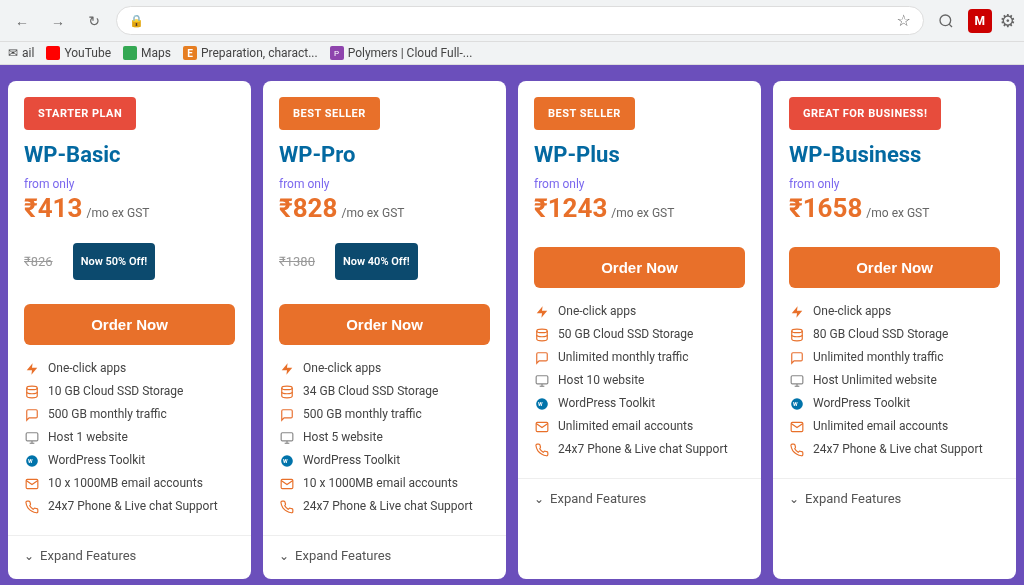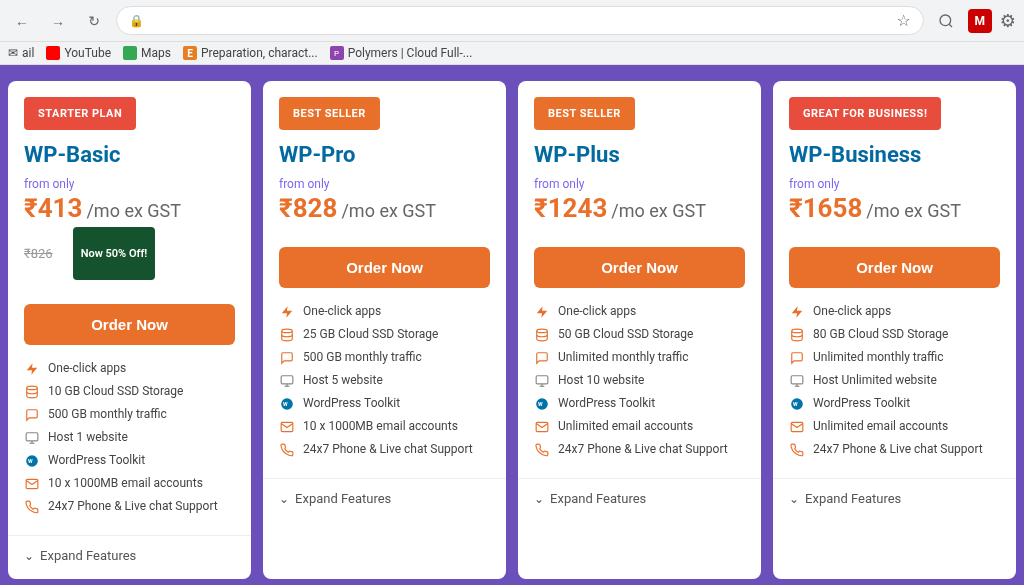--- a/index.html
+++ b/index.html
@@ -114,49 +114,49 @@
     .from-only {
       font-size: 12px;
       color: #7b68ee;
       margin-bottom: 2px;
     }
 
     .price-row {
       display: flex;
       align-items: baseline;
       gap: 4px;
-      margin-bottom: 4px;
+      margin-bottom: 20px;
     }
     .price-main {
       font-size: 26px;
       font-weight: 700;
       color: #e8702a;
     }
     .price-suffix {
-      font-size: 18px;
+      font-size: 12px;
       color: #666;
     }
 
     .discount-row {
       display: flex;
       align-items: center;
       gap: 20px;
       margin-bottom: 14px;
     }
     .original-price {
       font-size: 13px;
       color: #999;
       text-decoration: line-through;
     }
     .discount-badge {
-      background: #14532d;
+      background: #0c4a6e;
       color: white;
       font-size: 11px;
       font-weight: 600;
-      padding: 20px 8px;
+      padding: 12px 8px;
       border-radius: 4px;
     }
 
     .order-btn {
       display: block;
       width: 100%;
       background: #e8702a;
       color: white;
       border: none;
       border-radius: 6px;
@@ -365,41 +365,45 @@
   </div>
       <div class="plan-card">
     <span class="plan-badge badge-bestseller">BEST SELLER</span>
     <div class="plan-body">
       <div class="plan-name">WP-Pro</div>
       <div class="from-only">from only</div>
       <div class="price-row">
         <span class="price-main">₹828</span>
         <span class="price-suffix">/mo ex GST</span>
       </div>
+      <div class="discount-row">
+        <span class="original-price">₹1380</span>
+        <span class="discount-badge">Now 40% Off!</span>
+      </div>
       <button class="order-btn">Order Now</button>
       <ul class="features-list">
 
     <li class="feature-item">
       <span class="feature-icon">
                 <svg width="14" height="14" viewBox="0 0 24 24" fill="#e8702a">
                   <polygon points="13,2 3,14 12,14 11,22 21,10 12,10"></polygon>
                 </svg>
               </span>
       <span>One-click apps</span>
     </li>
 
     <li class="feature-item">
       <span class="feature-icon">
                 <svg width="14" height="14" viewBox="0 0 24 24" fill="none" stroke="#e8702a" stroke-width="2">
                   <ellipse cx="12" cy="5" rx="9" ry="3"></ellipse>
                   <path d="M3 5v14c0 1.657 4.03 3 9 3s9-1.343 9-3V5"></path>
                   <path d="M3 12c0 1.657 4.03 3 9 3s9-1.343 9-3"></path>
                 </svg>
               </span>
-      <span>25 GB Cloud SSD Storage</span>
+      <span>34 GB Cloud SSD Storage</span>
     </li>
 
     <li class="feature-item">
       <span class="feature-icon">
                 <svg width="14" height="14" viewBox="0 0 24 24" fill="none" stroke="#e87030" stroke-width="2">
                   <path d="M21 15a2 2 0 0 1-2 2H7l-4 4V5a2 2 0 0 1 2-2h14a2 2 0 0 1 2 2z"></path>
                 </svg>
               </span>
       <span>500 GB monthly traffic</span>
     </li>

